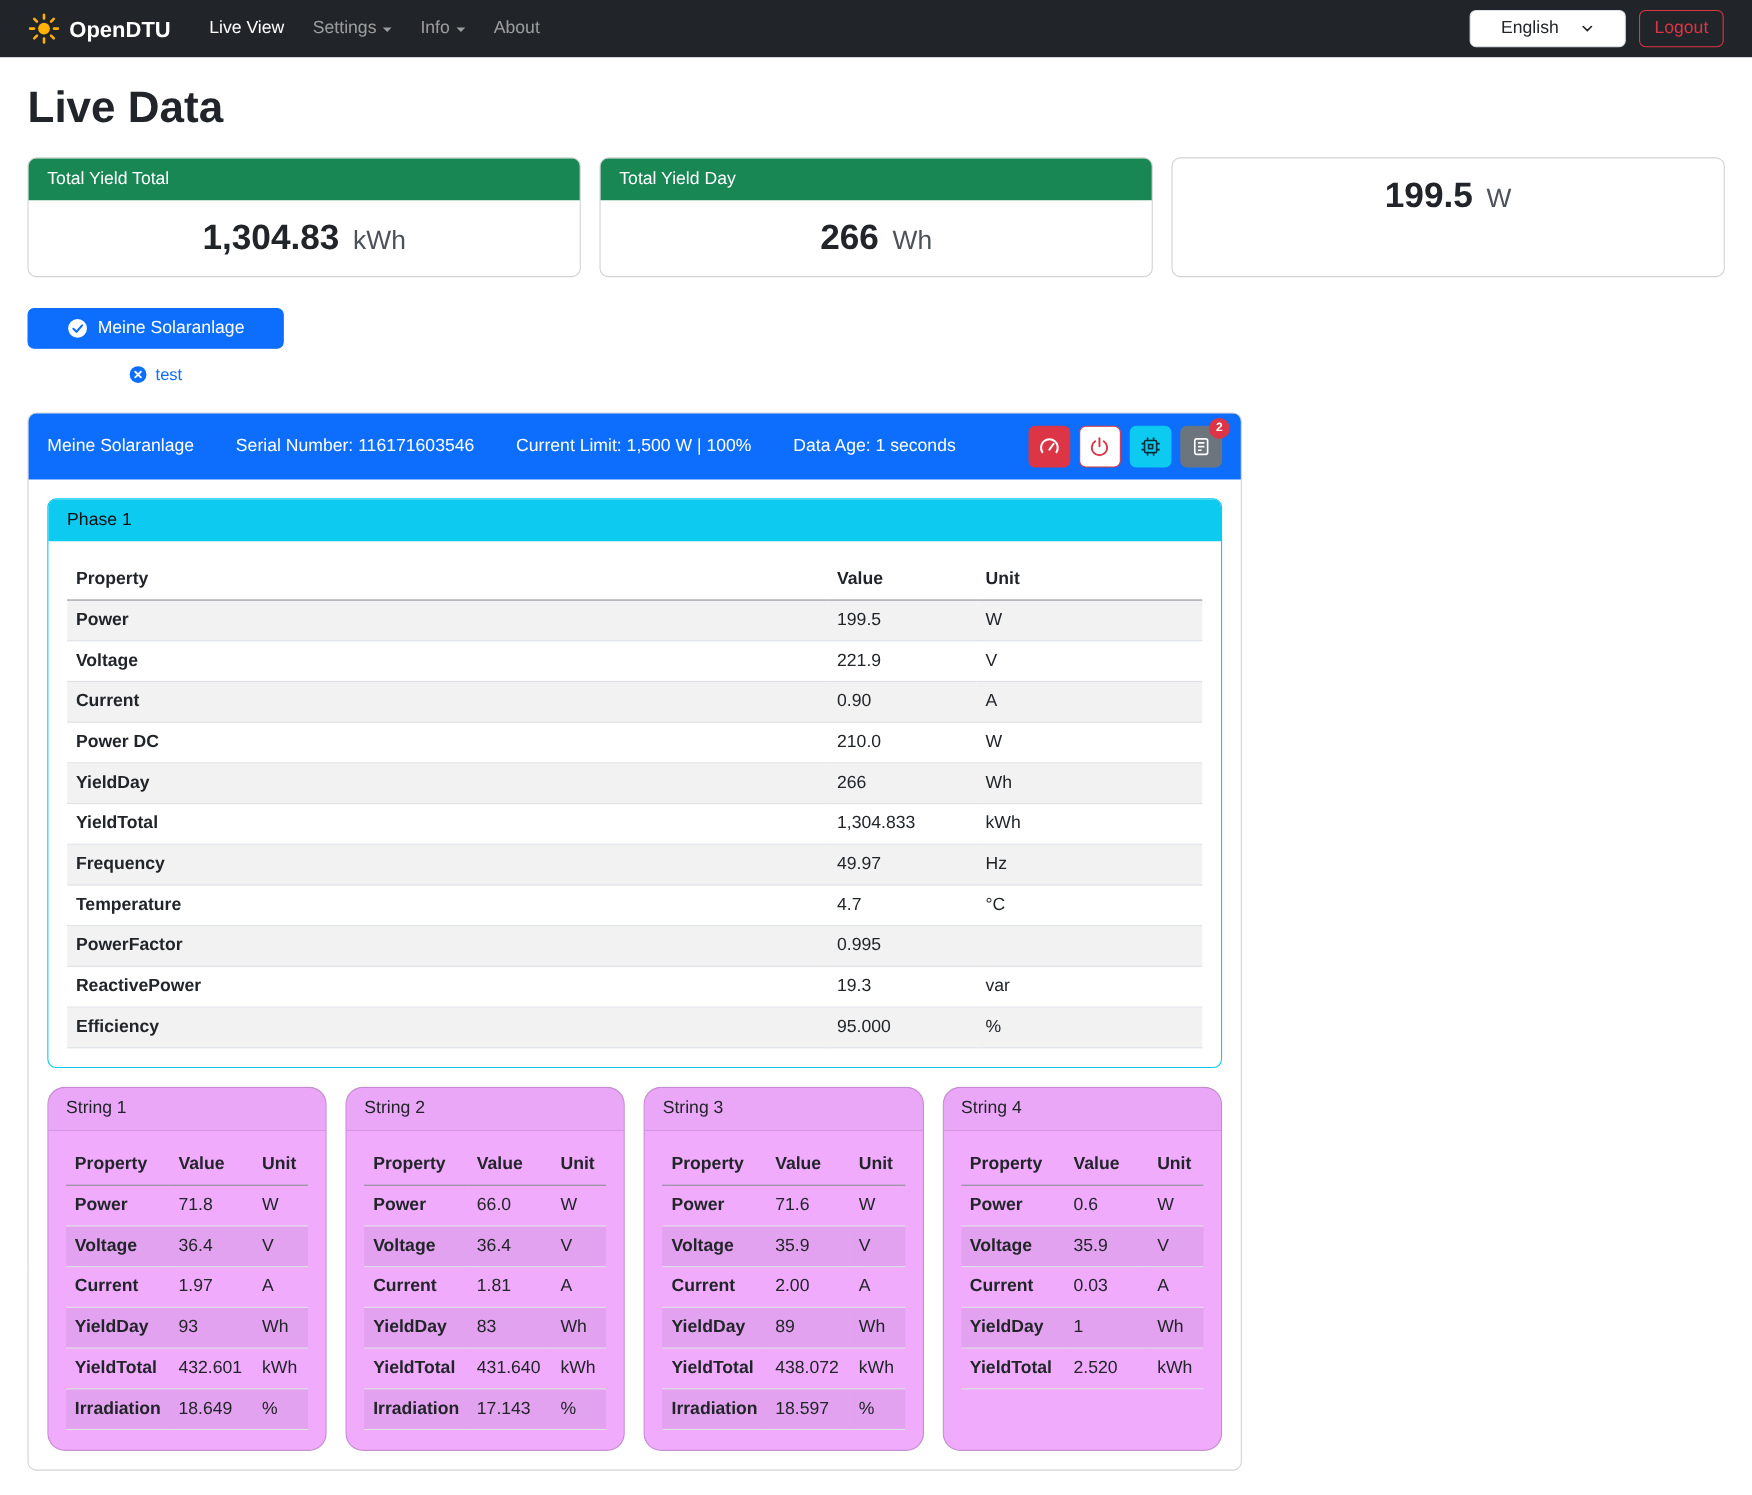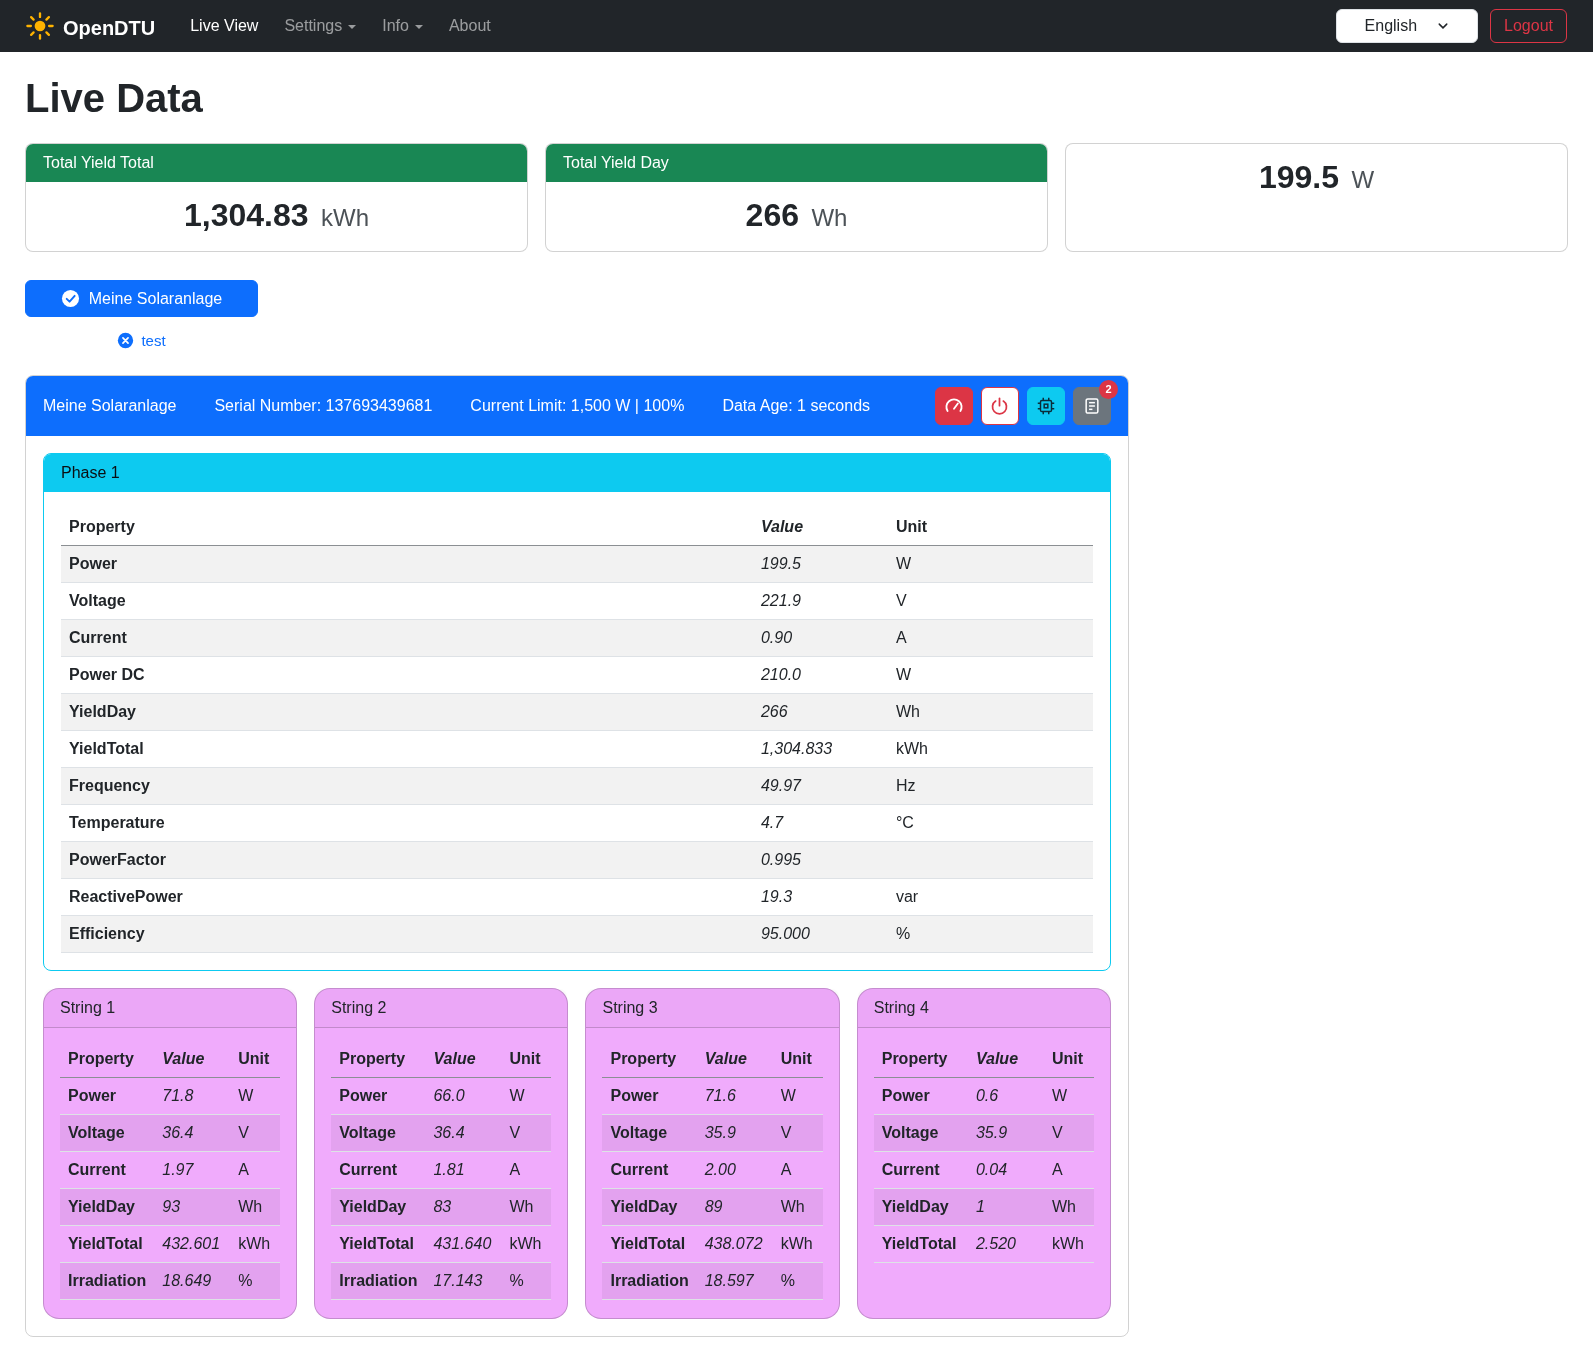--- a/index.html
+++ b/index.html
@@ -70,21 +70,21 @@
   .phase-card{border:1px solid var(--info);border-radius:8px;}
   .phase-header{background:var(--info);color:#0b0f12;padding:10px 17px;border-radius:7px 7px 0 0;}
   .phase-body{padding:17px;}
 
   
   table.data-table{width:100%;border-collapse:collapse;font-size:16px;}
   .data-table th,.data-table td{padding:9px 8px;border-bottom:1px solid var(--border);
     text-align:left;vertical-align:middle;}
   .data-table thead th{font-weight:700;border-bottom:1px solid #8b8f93;}
   .td-prop{font-weight:700;}
-  .col-val,.td-val{text-align:right;font-style:italic;}
+  .col-val,.td-val{text-align:right;}
   .col-unit,.td-unit{text-align:left;}
   .phase-table .col-val{width:135px;}
   .phase-table .col-unit{width:205px;}
   .phase-table tbody tr:nth-child(odd){background:rgba(0,0,0,.05);}
 
   .strings-grid{display:grid;grid-template-columns:repeat(4,1fr);gap:17px;margin-top:17px;}
   .string-card{border:1px solid rgba(0,0,0,.175);border-radius:16px;background:#f0abfc;}
   .string-header{background:rgba(0,0,0,.02);border-bottom:1px solid rgba(0,0,0,.175);
     padding:10px 16px;border-radius:7px 7px 0 0;}
   .string-body{padding:13px 16px 18px;}
@@ -189,21 +189,21 @@
             <path d="M7 7 L13 13 M13 7 L7 13" stroke="#fff" stroke-width="2" stroke-linecap="round"></path>
           </svg>
         </span>
         <span>test</span>
       </div>
     </div>
 
     <div class="panel">
       <div class="panel-header">
         <span>Meine Solaranlage</span>
-        <span>Serial Number: 137693439681</span>
+        <span>Serial Number: 116171603546</span>
         <span>Current Limit: 1,500 W | 100%</span>
         <span>Data Age: 1 seconds</span>
         <div class="panel-actions">
           <button class="icon-btn btn-danger">
             <span style="display:flex;">
               <svg width="22" height="22" viewBox="0 0 24 24" fill="none" stroke="#fff" stroke-width="2" stroke-linecap="round">
                 <path d="M5 17.5 A8.3 8.3 0 1 1 19 17.5"></path>
                 <line x1="12" y1="15" x2="16.2" y2="9.2"></line>
               </svg>
             </span>
@@ -480,21 +480,21 @@
                       <td class="td-val">0.6</td>
                       <td class="td-unit">W</td>
                     </tr>
                     <tr>
                       <th class="td-prop">Voltage</th>
                       <td class="td-val">35.9</td>
                       <td class="td-unit">V</td>
                     </tr>
                     <tr>
                       <th class="td-prop">Current</th>
-                      <td class="td-val">0.04</td>
+                      <td class="td-val">0.03</td>
                       <td class="td-unit">A</td>
                     </tr>
                     <tr>
                       <th class="td-prop">YieldDay</th>
                       <td class="td-val">1</td>
                       <td class="td-unit">Wh</td>
                     </tr>
                     <tr>
                       <th class="td-prop">YieldTotal</th>
                       <td class="td-val">2.520</td>

